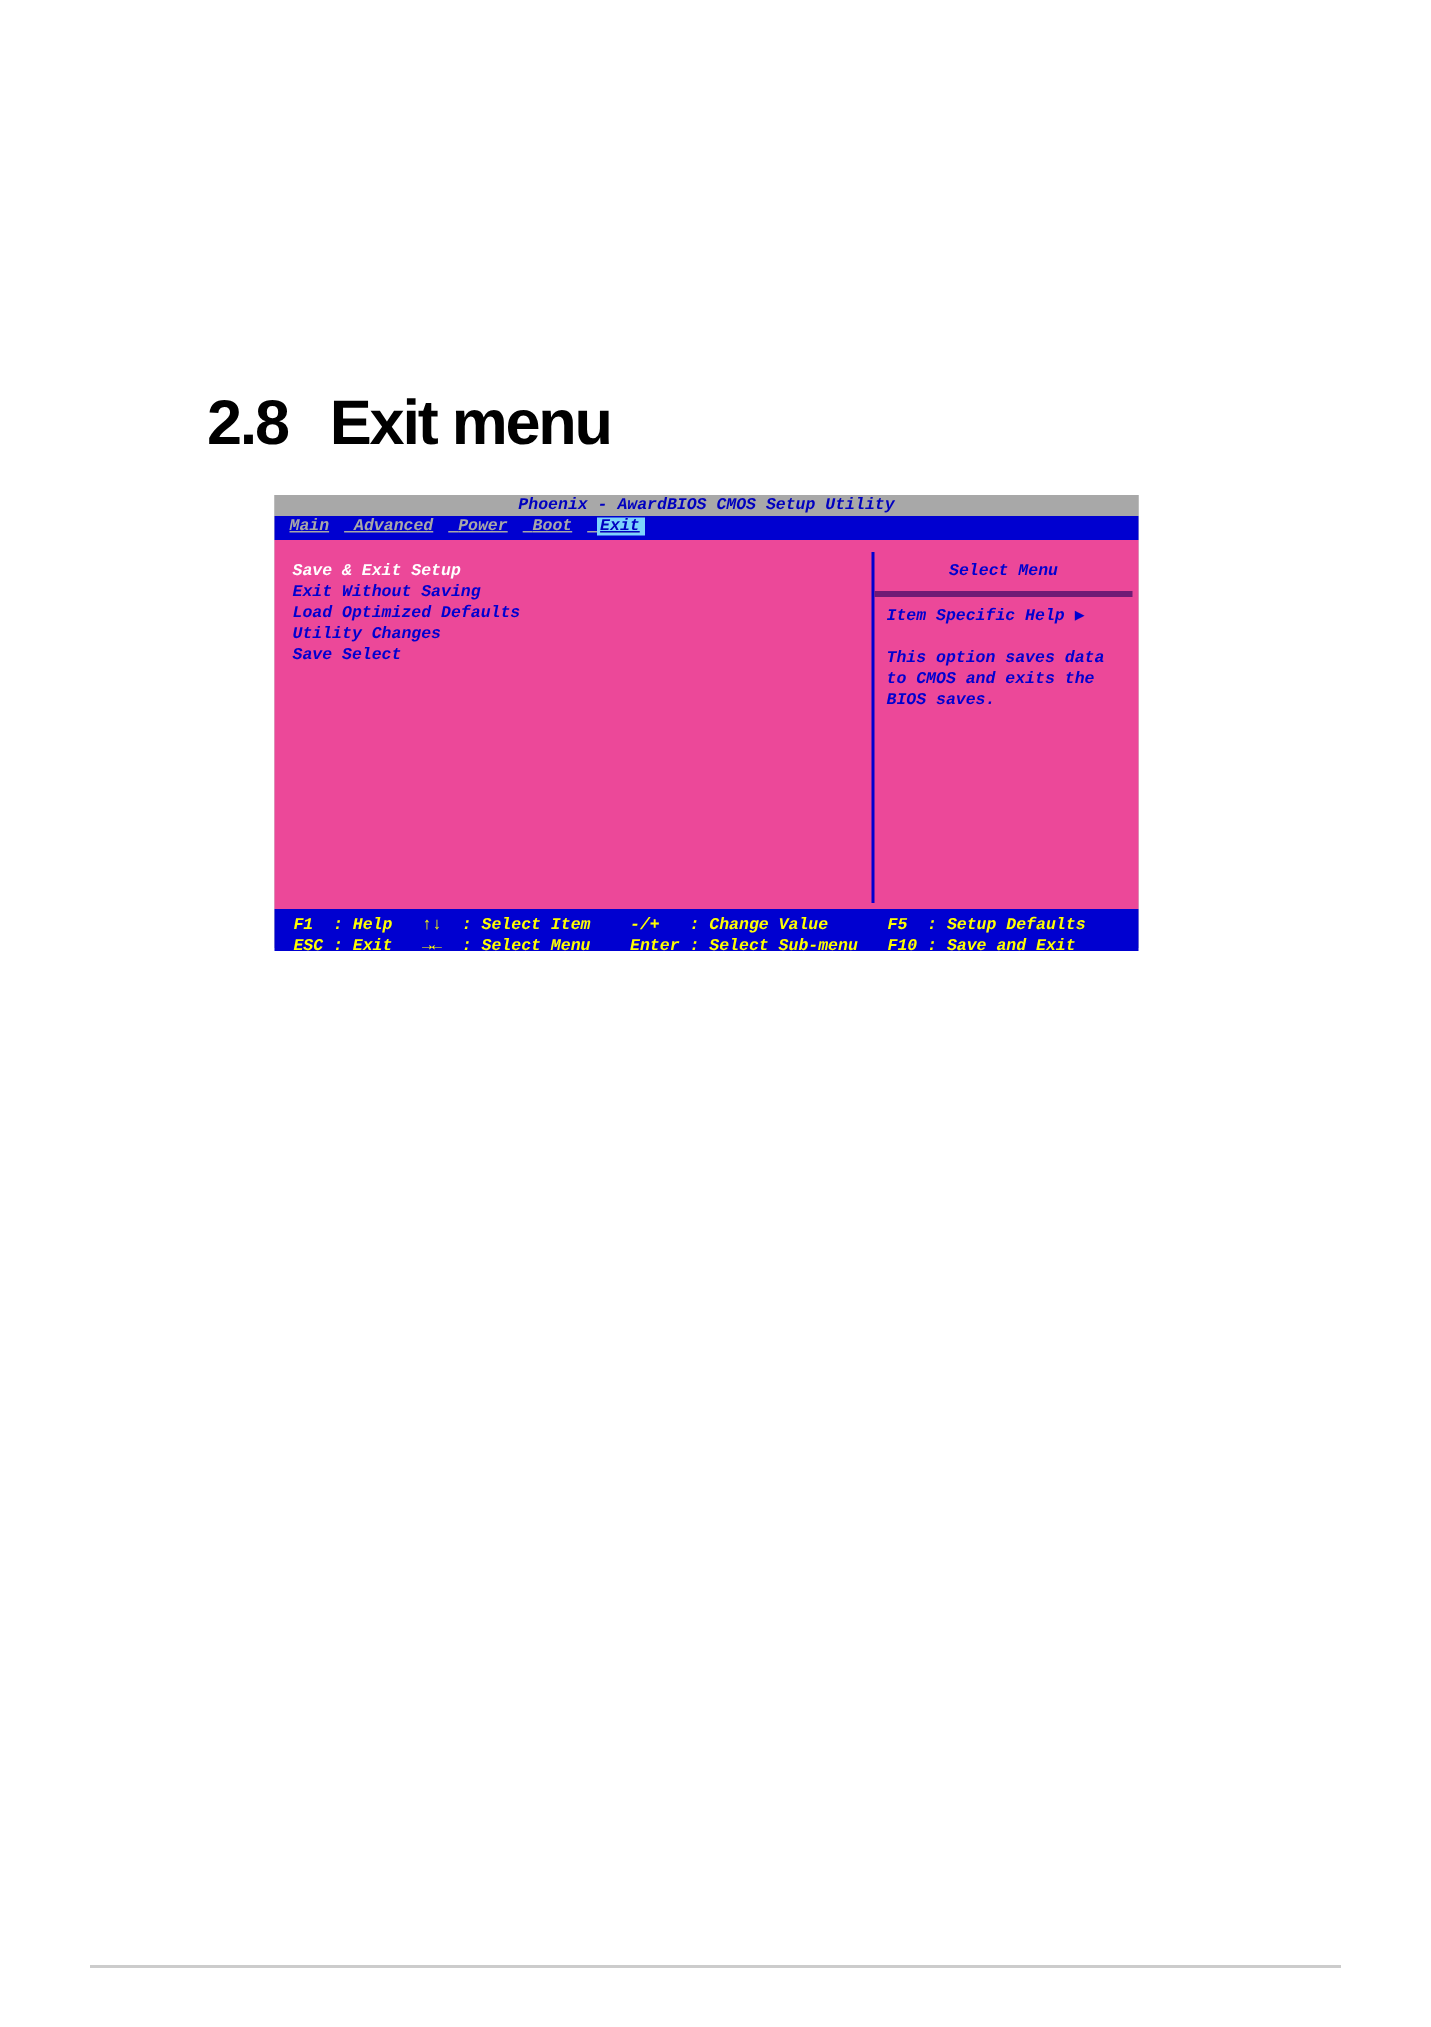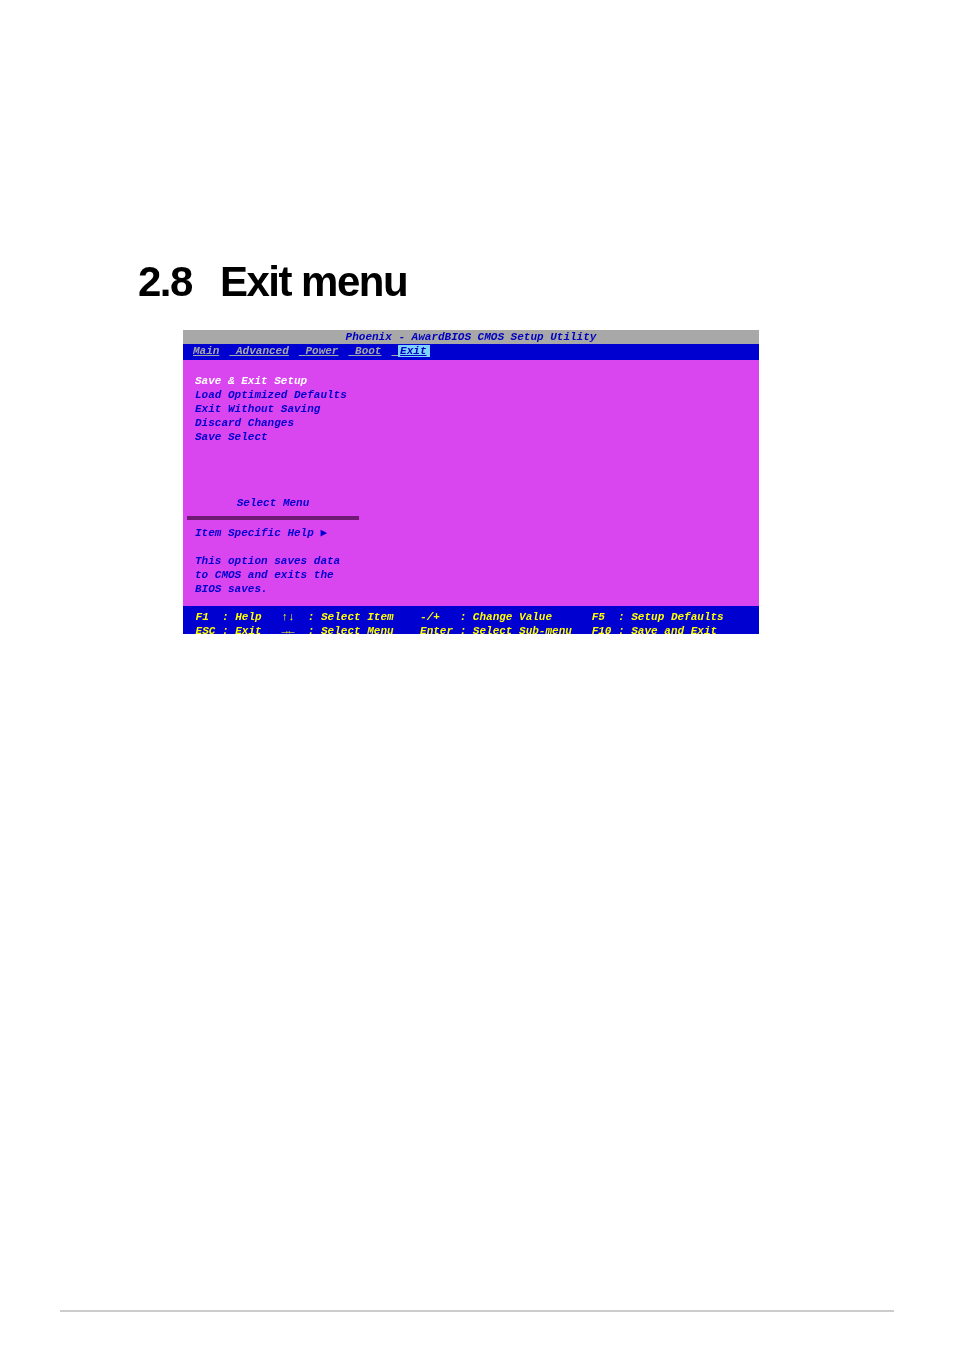--- a/index.html
+++ b/index.html
@@ -67,23 +67,22 @@
     .bios-menu-bar .menu-active {
       background: #7dd3fc;
       color: #0000c0;
       padding: 0 4px 0 2px;
       text-decoration: underline;
     }
     .bios-body {
       display: flex;
       width: 576px;
       height: 246px;
-      background: #d946ef;
+      background: #ec4899;
       padding: 8px 4px 4px 4px;
-      flex-direction: column;
     }
     .bios-left {
       flex: 1;
       padding: 6px 8px;
       font-family: "Courier New", monospace;
       font-size: 11px;
       font-weight: bold;
       color: #0000d0;
       line-height: 14px;
     }
@@ -153,23 +152,23 @@
     <span class="menu-item">Main</span>
     <span class="menu-item">Advanced</span>
     <span class="menu-item">Power</span>
     <span class="menu-item">Boot</span>
     <span class="menu-active">Exit</span>
   </div>
   <div class="bios-top-border"></div>
   <div class="bios-body">
     <div class="bios-left">
       <div class="selected-item">Save &amp; Exit Setup</div>
+      <div>Exit Without Saving</div>
       <div>Load Optimized Defaults</div>
-      <div>Exit Without Saving</div>
-      <div>Discard Changes</div>
+      <div>Utility Changes</div>
       <div>Save Select</div>
     </div>
     <div class="bios-divider"></div>
     <div class="bios-right">
       <div class="bios-right-title">Select Menu</div>
       <div class="bios-right-content">
         <div>Item Specific Help ▶</div>
         <div style="height:14px"></div>
         <div>This option saves data</div>
         <div>to CMOS and exits the</div>

